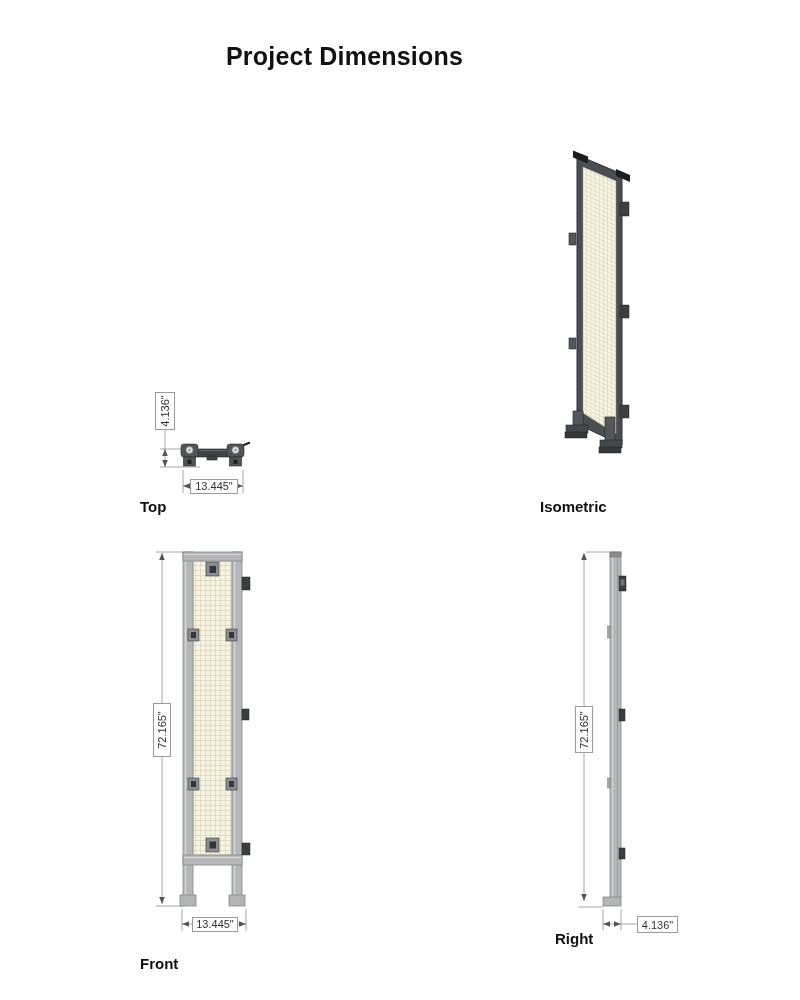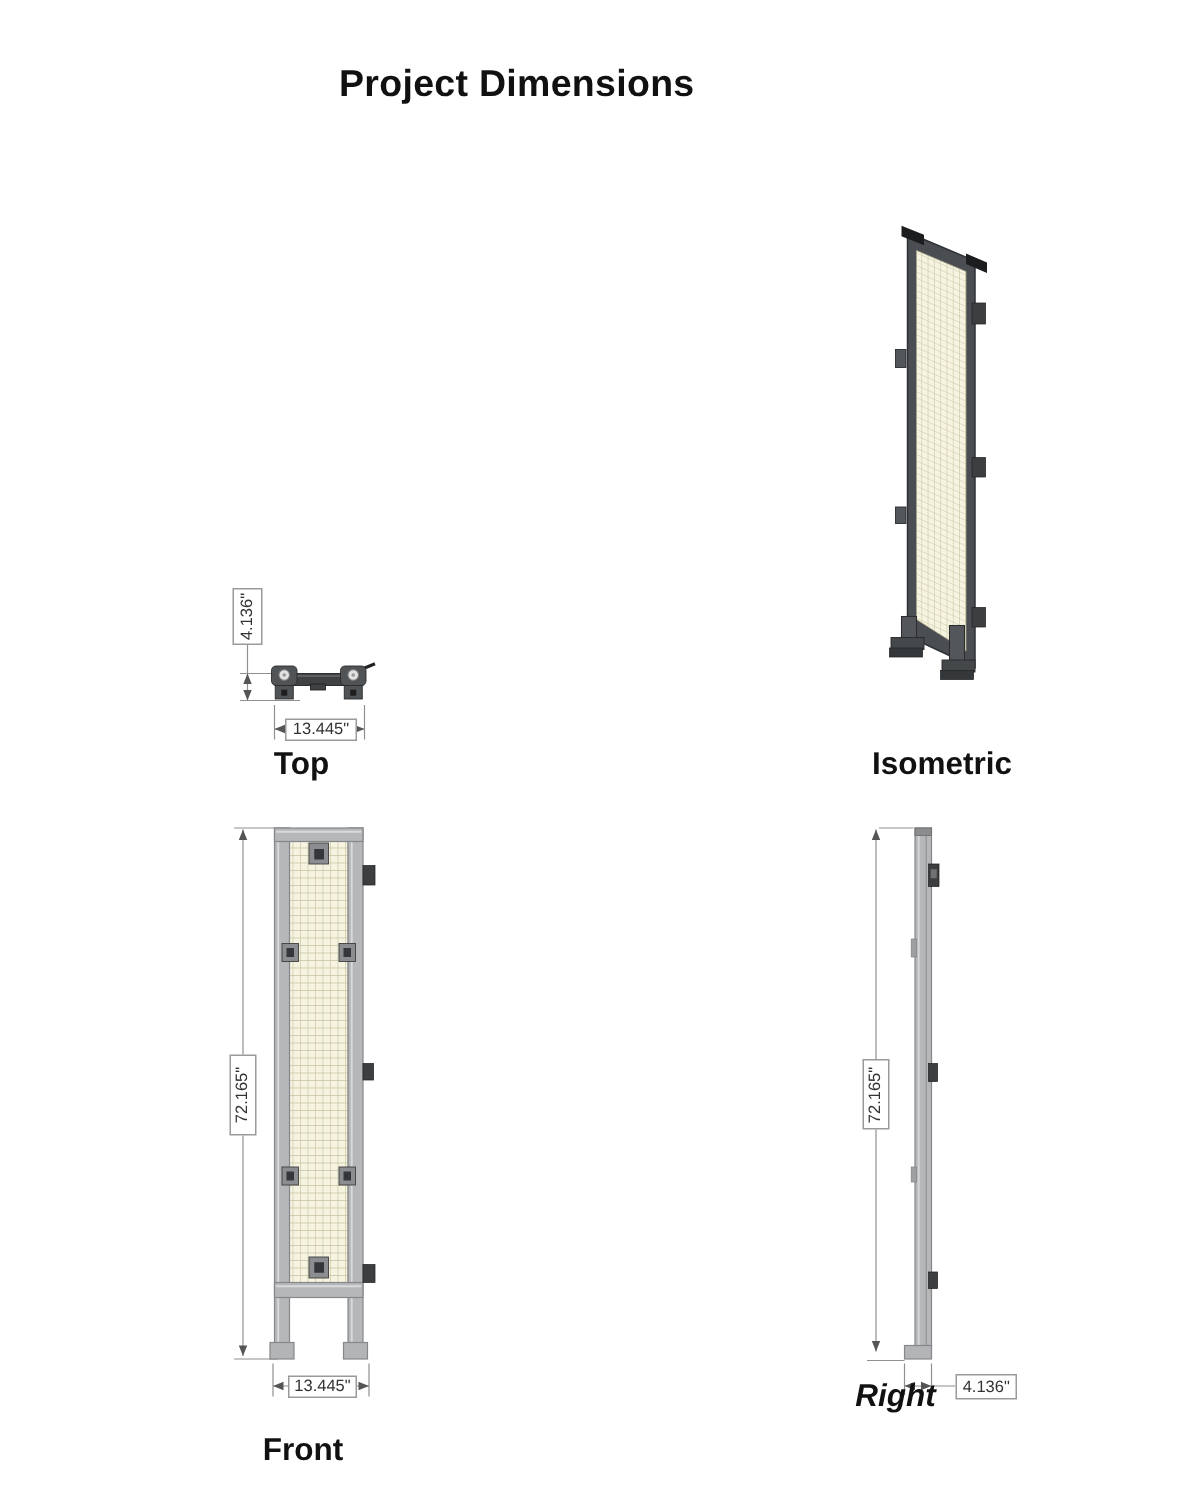--- a/index.html
+++ b/index.html
@@ -8,21 +8,21 @@
     font-family:"Liberation Sans", sans-serif; overflow:hidden;
     color:var(--text,#111);
   }
   .page-title {
     position:absolute; top:42px; left:0; width:689px; text-align:center;
     font-size:25px; font-weight:bold; letter-spacing:0.2px;
   }
   .view { position:absolute; }
   .view svg.drawing { position:absolute; left:0; top:0; display:block; }
   .view-label {
-    position:absolute; text-align:center; font-size:21px; font-weight:bold;
+    position:absolute; font-size:15px; font-weight:bold;
   }
   .dim-box {
     position:absolute; background:#ffffff; border:1px solid #9a9a9a;
     display:flex; align-items:center; justify-content:center;
     font-size:11px; color:#333; box-sizing:border-box;
   }
   .dim-box span { white-space:nowrap; }
   .dim-box.vert span { transform:rotate(-90deg); }
 
   
@@ -91,21 +91,21 @@
   </svg>
   <div class="dim-box vert" style="left:15px; top:7px; width:20px; height:38px;">
     <span>4.136"</span>
   </div>
   <div class="dim-box" style="left:50px; top:93.5px; width:48px; height:15px;">
     <span>13.445"</span>
   </div>
   <div class="view-label" style="left:0; top:113px; width:122px;">Top</div>
 </div>
 
-<div class="view" style="left:568px; top:145px; width:160px; height:380px;">
+<div class="view" style="left:540px; top:145px; width:160px; height:380px;">
   <svg class="drawing" width="160" height="330" viewBox="0 0 160 330">
     <defs>
       <pattern id="meshI" width="4.2" height="4.2" patternUnits="userSpaceOnUse" patternTransform="skewY(24)">
         <rect width="4.2" height="4.2" style="fill:var(--mesh-bg,#f6f3e0)"></rect>
         <path d="M0 0 H4.2 M0 0 V4.2" style="stroke:var(--mesh-line,#c4c2a0); stroke-width:0.7; fill:none"></path>
       </pattern>
     </defs>
     <g>
       <polygon class="isoframe" points="37,10 82,29 82,300 37,279"></polygon>
       <polygon points="43,22 76,36 76,289 43,268" fill="url(#meshI)" class="meshedge"></polygon>
@@ -228,14 +228,14 @@
       <rect x="52.5" y="233" width="3.5" height="10" fill="#9fa0a2" stroke="#808183" stroke-width="0.5"></rect>
       <rect class="foot" x="48" y="352" width="18" height="9"></rect>
     </g>
   </svg>
   <div class="dim-box vert" style="left:20px; top:161px; width:18px; height:47px;">
     <span>72.165"</span>
   </div>
   <div class="dim-box" style="left:82px; top:371px; width:41px; height:17px;">
     <span>4.136"</span>
   </div>
-  <div class="view-label" style="left:0; top:374px; width:84px;font-style:italic;">Right</div>
+  <div class="view-label" style="left:0; top:385px; width:84px;">Right</div>
 </div>
 
 </body></html>

